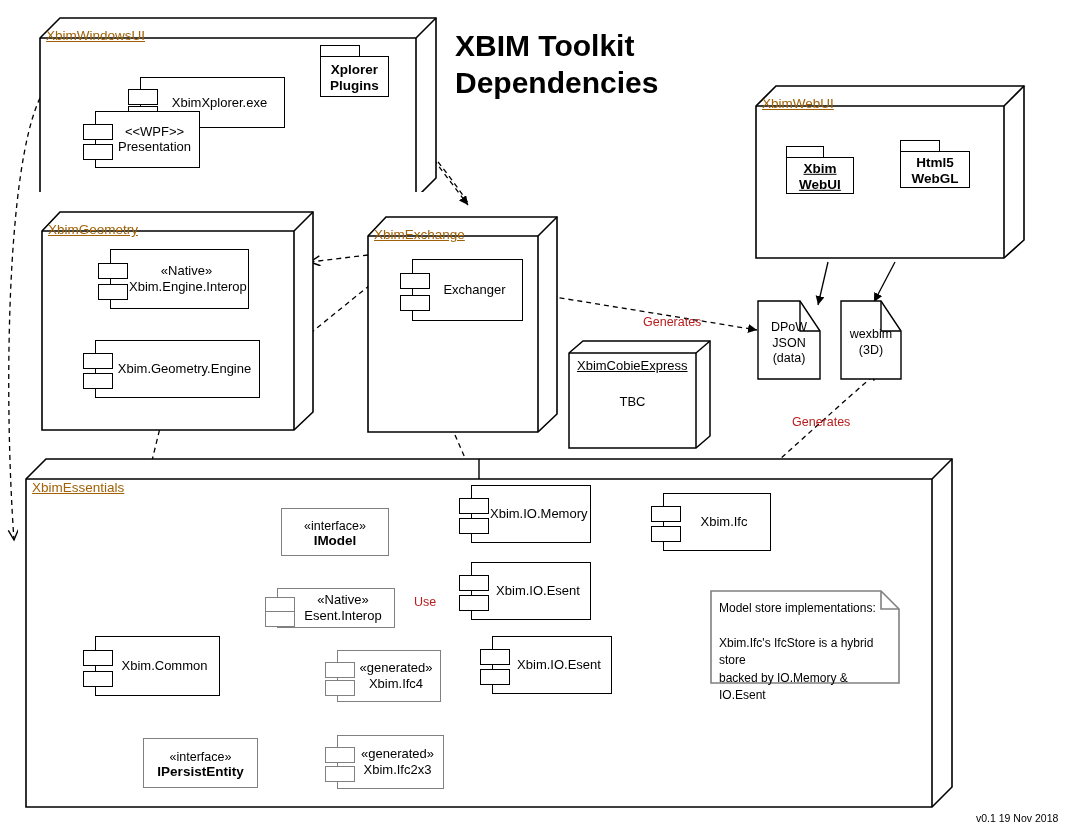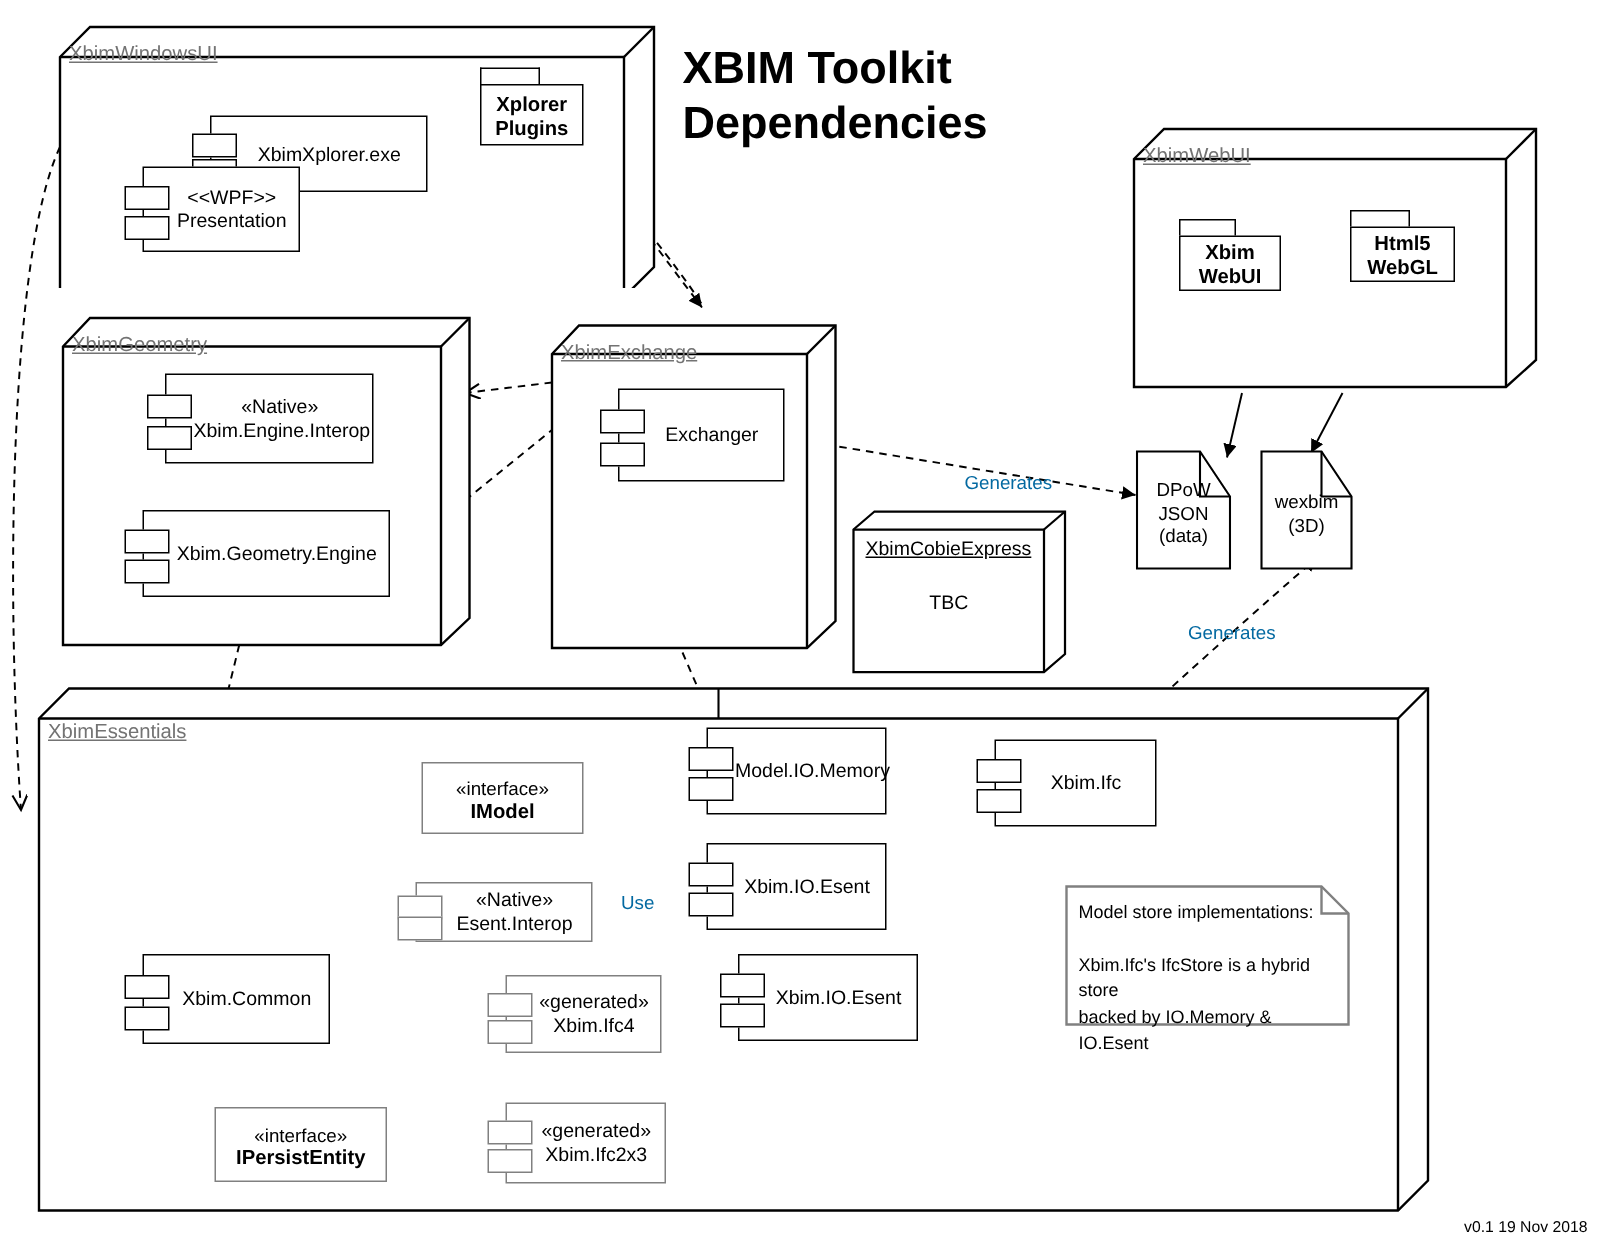--- a/index.html
+++ b/index.html
@@ -9,21 +9,21 @@
     background:#ffffff;
     font-family:"Liberation Sans", sans-serif;
     overflow:hidden;
   }
   #svgLayer{position:absolute;left:0;top:0;width:1066px;height:831px;}
 
   
   .pkg{position:absolute;}
   .pkg .pkg-name{
     position:absolute;left:12px;top:7px;
-    font-size:13.5px;color:#737373;
+    font-size:13.5px;color:#a16207;
     text-decoration:underline;
     white-space:nowrap;
   }
 
   
   .comp{position:absolute;box-sizing:border-box;background:#fff;
         border:1.5px solid #000;}
   .comp.gray{border-color:#808080;}
   .comp .lbl{
     position:absolute;left:0;right:0;top:50%;
@@ -79,21 +79,21 @@
   
   .box3d{position:absolute;}
   .box3d .b-name{position:absolute;font-size:13px;text-decoration:underline;
     color:#000;white-space:nowrap;}
   .box3d .b-body{position:absolute;font-size:13px;color:#000;text-align:center;
     left:0;right:0;}
 
   
   .title{position:absolute;font-size:30px;font-weight:bold;color:#000;
          line-height:1.22;white-space:pre-line;}
-  .edgelbl{position:absolute;font-size:12.5px;color:#0369a1;white-space:nowrap;}
+  .edgelbl{position:absolute;font-size:12.5px;color:#b91c1c;white-space:nowrap;}
   .version{position:absolute;font-size:10.5px;color:#000;white-space:nowrap;}
 </style>
 </head>
 <body>
 
 <div id="stage">
 
   <svg id="svgLayer" viewBox="0 0 1066 831" xmlns="http://www.w3.org/2000/svg">
     <defs>
       <marker id="openArrow" markerWidth="14" markerHeight="14" refX="11" refY="5" orient="auto" markerUnits="userSpaceOnUse">
@@ -196,21 +196,21 @@
       <polygon points="2,26 22,6 270,6 270,160 250,178 2,178" fill="#fff" stroke="#000" stroke-width="1.6"></polygon>
       <polyline points="2,26 250,26 250,178" fill="none" stroke="#000" stroke-width="1.6"></polyline>
       <polyline points="250,26 270,6" fill="none" stroke="#000" stroke-width="1.6"></polyline>
     </svg>
     <div class="pkg-name" style="left:8px;top:16px;">XbimWebUI</div>
   </div>
 
   <div class="folder" style="left:786px;top:146px;width:68px;height:48px;">
     <div class="ftab" style="width:38px;height:12px;"></div>
     <div class="fbody" style="top:11px;width:68px;height:37px;"></div>
-    <div class="flbl" style="top:31px;">Xbim
+    <div class="flbl" style="top:31px;text-decoration:underline;">Xbim
 WebUI</div>
   </div>
 
   <div class="folder" style="left:900px;top:140px;width:70px;height:48px;">
     <div class="ftab" style="width:40px;height:12px;"></div>
     <div class="fbody" style="top:11px;width:70px;height:37px;"></div>
     <div class="flbl" style="top:31px;">Html5
 WebGL</div>
   </div>
 
@@ -329,21 +329,21 @@
   <div class="comp gray" style="left:337px;top:735px;width:107px;height:54px;">
     <div class="tab t1"></div>
     <div class="tab t2"></div>
     <div class="lbl">«generated»
 Xbim.Ifc2x3</div>
   </div>
 
   <div class="comp" style="left:471px;top:485px;width:120px;height:58px;">
     <div class="tab t1"></div>
     <div class="tab t2"></div>
-    <div class="lbl">Model.IO.Memory</div>
+    <div class="lbl">Xbim.IO.Memory</div>
   </div>
 
   <div class="comp" style="left:471px;top:562px;width:120px;height:58px;">
     <div class="tab t1"></div>
     <div class="tab t2"></div>
     <div class="lbl">Xbim.IO.Esent</div>
   </div>
 
   <div class="comp" style="left:492px;top:636px;width:120px;height:58px;">
     <div class="tab t1"></div>

